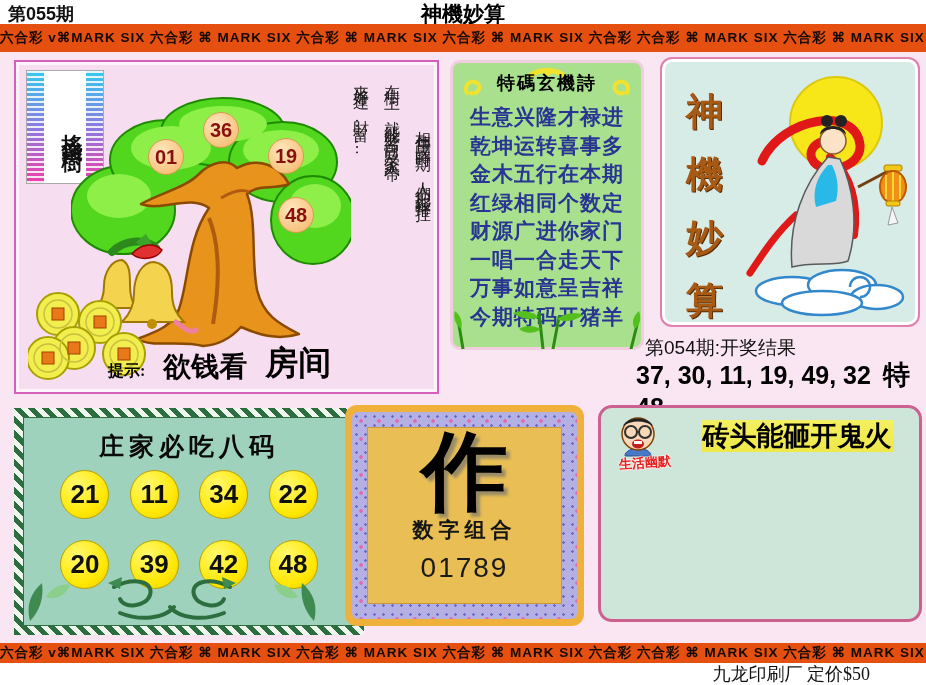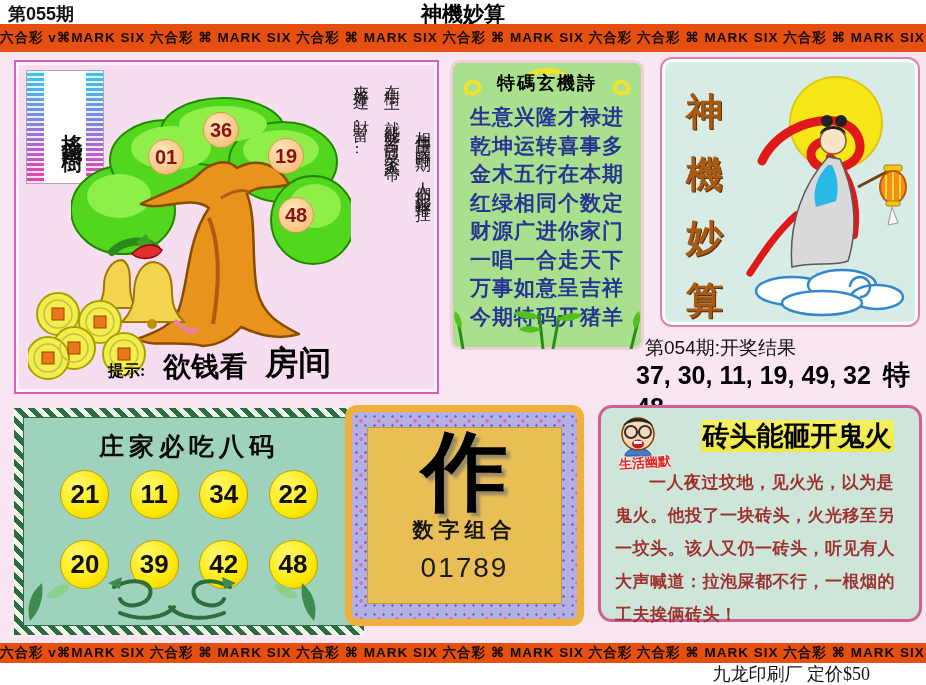--- a/index.html
+++ b/index.html
@@ -337,17 +337,16 @@
       <circle cx="26" cy="22" r="6" fill="none" stroke="#303030" stroke-width="2"></circle>
       <circle cx="40" cy="22" r="6" fill="none" stroke="#303030" stroke-width="2"></circle>
       <path d="M32,22 h2" stroke="#303030" stroke-width="2"></path>
       <ellipse cx="33" cy="34" rx="6" ry="4.5" fill="#c02020"></ellipse>
       <rect x="29" y="31" width="8" height="3" fill="#fff"></rect>
     </svg>
     <div class="joke-badge">生活幽默</div>
     <div class="joke-title">
       <span class="hl">砖头能砸开鬼火</span>
     </div>
-    <div class="joke-story">一人夜过坟地，见火光，以为是鬼火。他投了一块砖头，火光移至另一坟头。该人又仍一砖头，听见有人大声喊道：拉泡屎都不行，一根烟的工夫挨俩砖头！</div>
   </div>
 
   <div class="footer-note">九龙印刷厂 定价$50</div>
 </div>
 
 </body></html>

